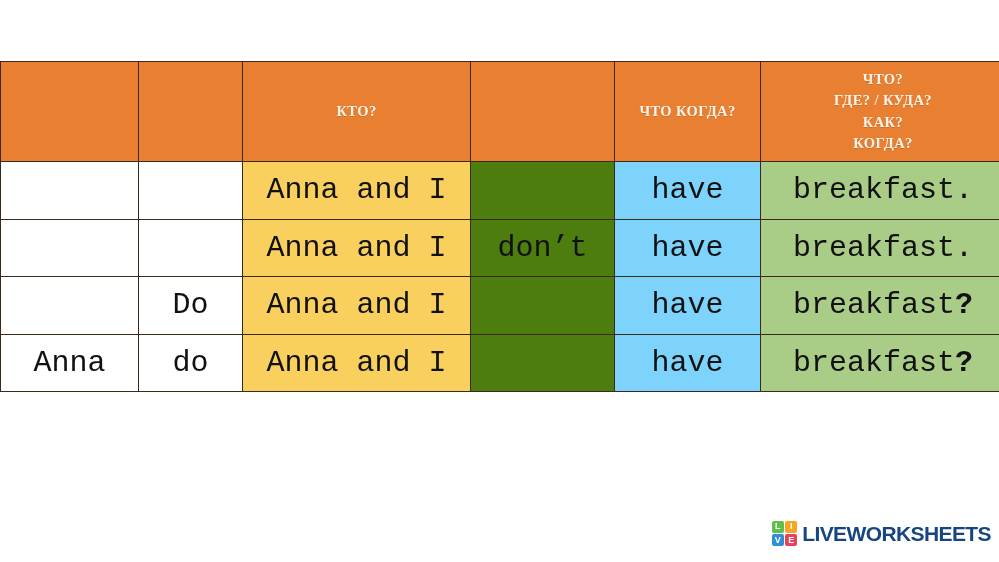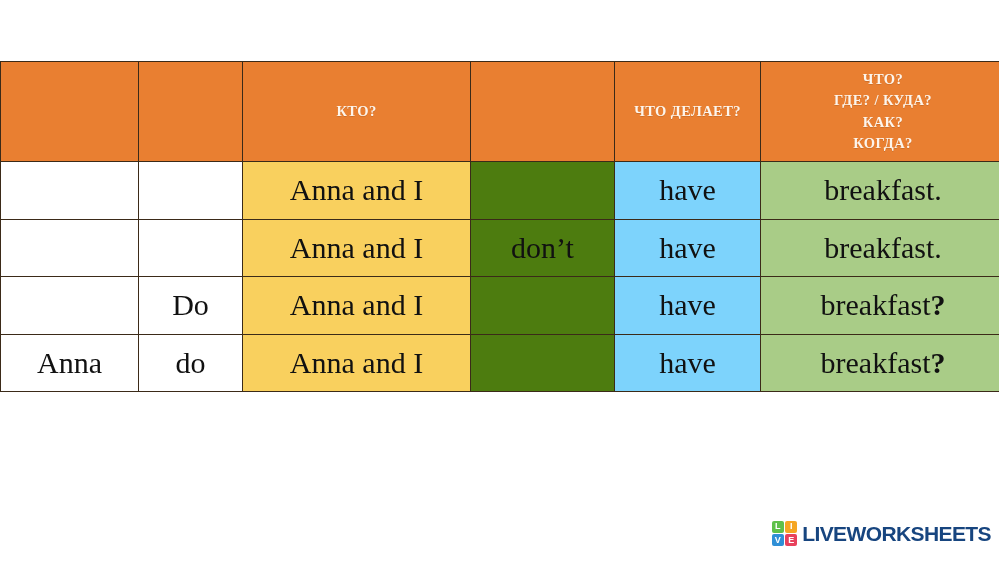--- a/index.html
+++ b/index.html
@@ -53,20 +53,21 @@
     letter-spacing: 0.4px;
     line-height: 1.45;
     text-shadow: 0 1px 0 rgba(0,0,0,0.12);
   }
 
   
   #grammar-table tbody tr { height: 57.5px; }
   #grammar-table tbody td {
     font-size: 30px;
     line-height: 1;
+    font-family: Liberation Mono, monospace;
   }
 
   
   .fill-white  { background: #ffffff; margin-left: 44px; }
   .fill-yellow { background: #f9d05e; }
   .fill-peach  { background: #4d7c0f; }
   .fill-blue   { background: #7dd3fc; }
   .fill-green  { background: #a9cc87; }
 
   .bold { font-weight: bold; }
@@ -114,21 +115,21 @@
 </head>
 <body>
 
 <table id="grammar-table">
   <thead>
     <tr>
       <th class="c1"></th>
       <th class="c2"></th>
       <th class="c3">КТО?</th>
       <th class="c4"></th>
-      <th class="c5">ЧТО ДЕЛАЕТ?</th>
+      <th class="c5">ЧТО КОГДА?</th>
       <th class="c6">
         <div>ЧТО?</div>
         <div>ГДЕ? / КУДА?</div>
         <div>КАК?</div>
         <div>КОГДА?</div>
       </th>
     </tr>
   </thead>
   <tbody>
 

